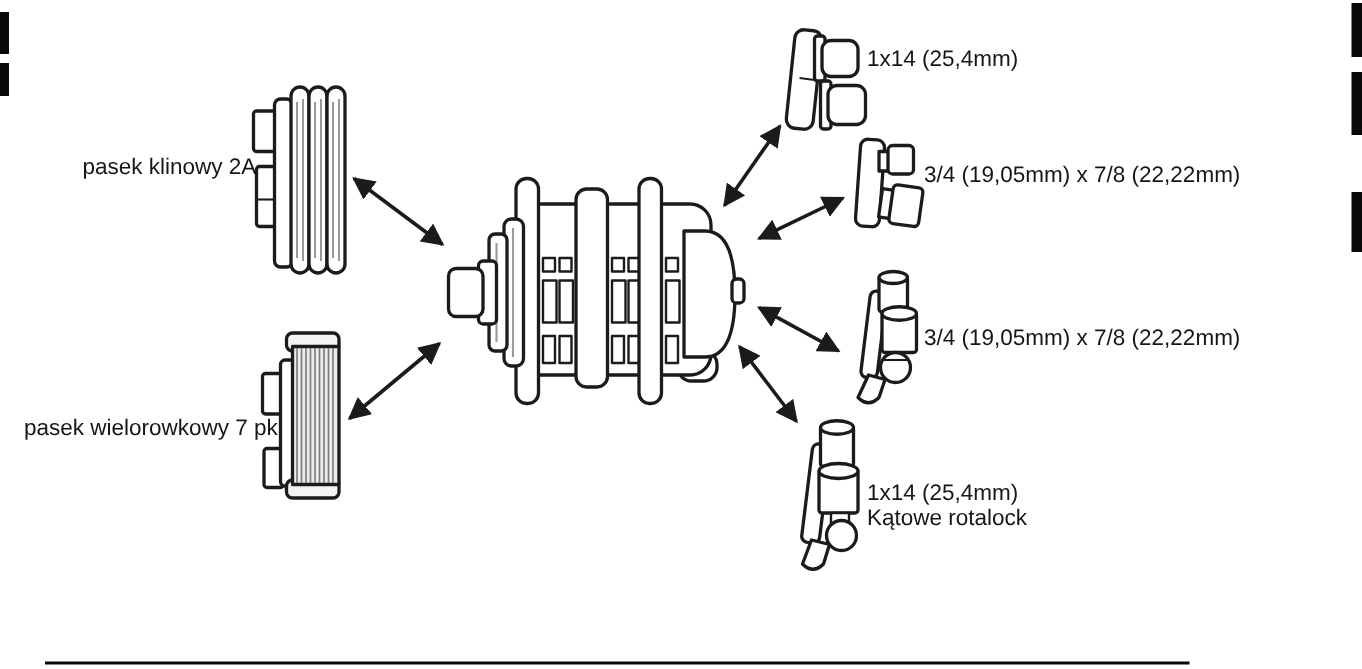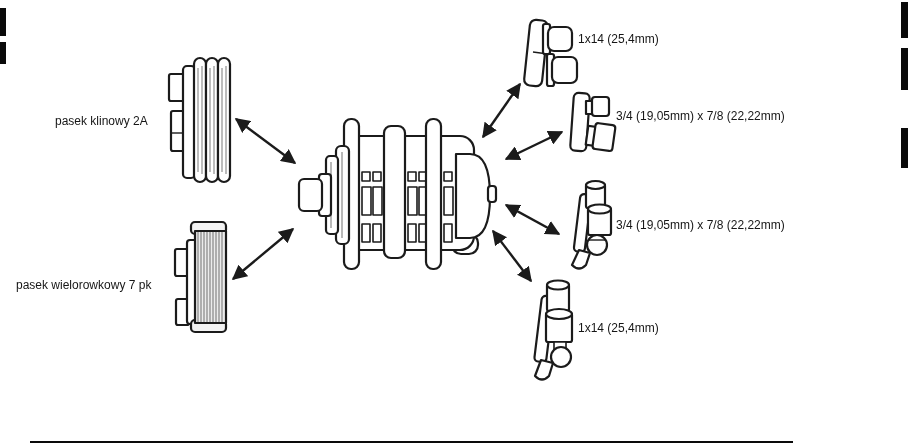--- a/index.html
+++ b/index.html
@@ -1,19 +1,19 @@
 <!DOCTYPE html>
 <html><head>
 <meta charset="utf-8">
 <style>
   html,body{margin:0;padding:0;background:#fff}
   .stage{position:relative;width:908px;height:446px;background:#ffffff;overflow:hidden;
          font-family:"Liberation Sans",sans-serif}
   .stage svg{position:absolute;left:0;top:0}
-  .lbl{position:absolute;font-size:12px;line-height:17px;color:#161616;white-space:nowrap}
+  .lbl{position:absolute;font-size:15px;line-height:17px;color:#161616;white-space:nowrap}
   .lbl span{display:block}
   .artifact{position:absolute;background:#0a0a0a}
 </style>
 </head>
 <body>
 
 <div class="stage">
 
   <svg width="908" height="446" viewBox="0 0 908 446">
     <defs>
@@ -147,38 +147,39 @@
       <path d="M541 360 l-6 16 q7 7 14 0 l4 -13 z"></path>
       <rect x="547" y="284" width="22" height="27" rx="2"></rect>
       <ellipse cx="558" cy="285" rx="11" ry="4.5"></ellipse>
       <rect x="546" y="313" width="26" height="29" rx="2"></rect>
       <ellipse cx="559" cy="314" rx="13" ry="5"></ellipse>
       <rect x="554" y="342" width="12" height="8" stroke-width="1.6"></rect>
       <circle cx="561" cy="357" r="10"></circle>
     </g>
   </svg>
 
-  <div class="lbl" style="left:55px;top:113px">pasek klinowy 2A</div>
+  <div class="lbl" style="left:55px;top:103px">pasek klinowy 2A</div>
 
   <div class="lbl" style="left:16px;top:277px">pasek wielorowkowy 7 pk</div>
 
   <div class="lbl" style="left:578px;top:31px">
     <span>1x14 (25,4mm)</span>
   </div>
 
   <div class="lbl" style="left:616px;top:108px">
     <span>3/4 (19,05mm) x 7/8 (22,22mm)</span>
   </div>
 
   <div class="lbl" style="left:616px;top:217px">
     <span>3/4 (19,05mm) x 7/8 (22,22mm)</span>
   </div>
 
   <div class="lbl" style="left:578px;top:320px">
     <span>1x14 (25,4mm)</span>
+    <span>Kątowe rotalock</span>
   </div>
 
   <div class="artifact" style="left:0;top:8px;width:6px;height:28px"></div>
   <div class="artifact" style="left:0;top:42px;width:6px;height:22px"></div>
   <div class="artifact" style="left:901px;top:2px;width:7px;height:36px"></div>
   <div class="artifact" style="left:901px;top:48px;width:7px;height:42px"></div>
   <div class="artifact" style="left:901px;top:128px;width:7px;height:40px"></div>
   <div class="artifact" style="left:30px;top:441px;width:763px;height:2px"></div>
 
 </div>

